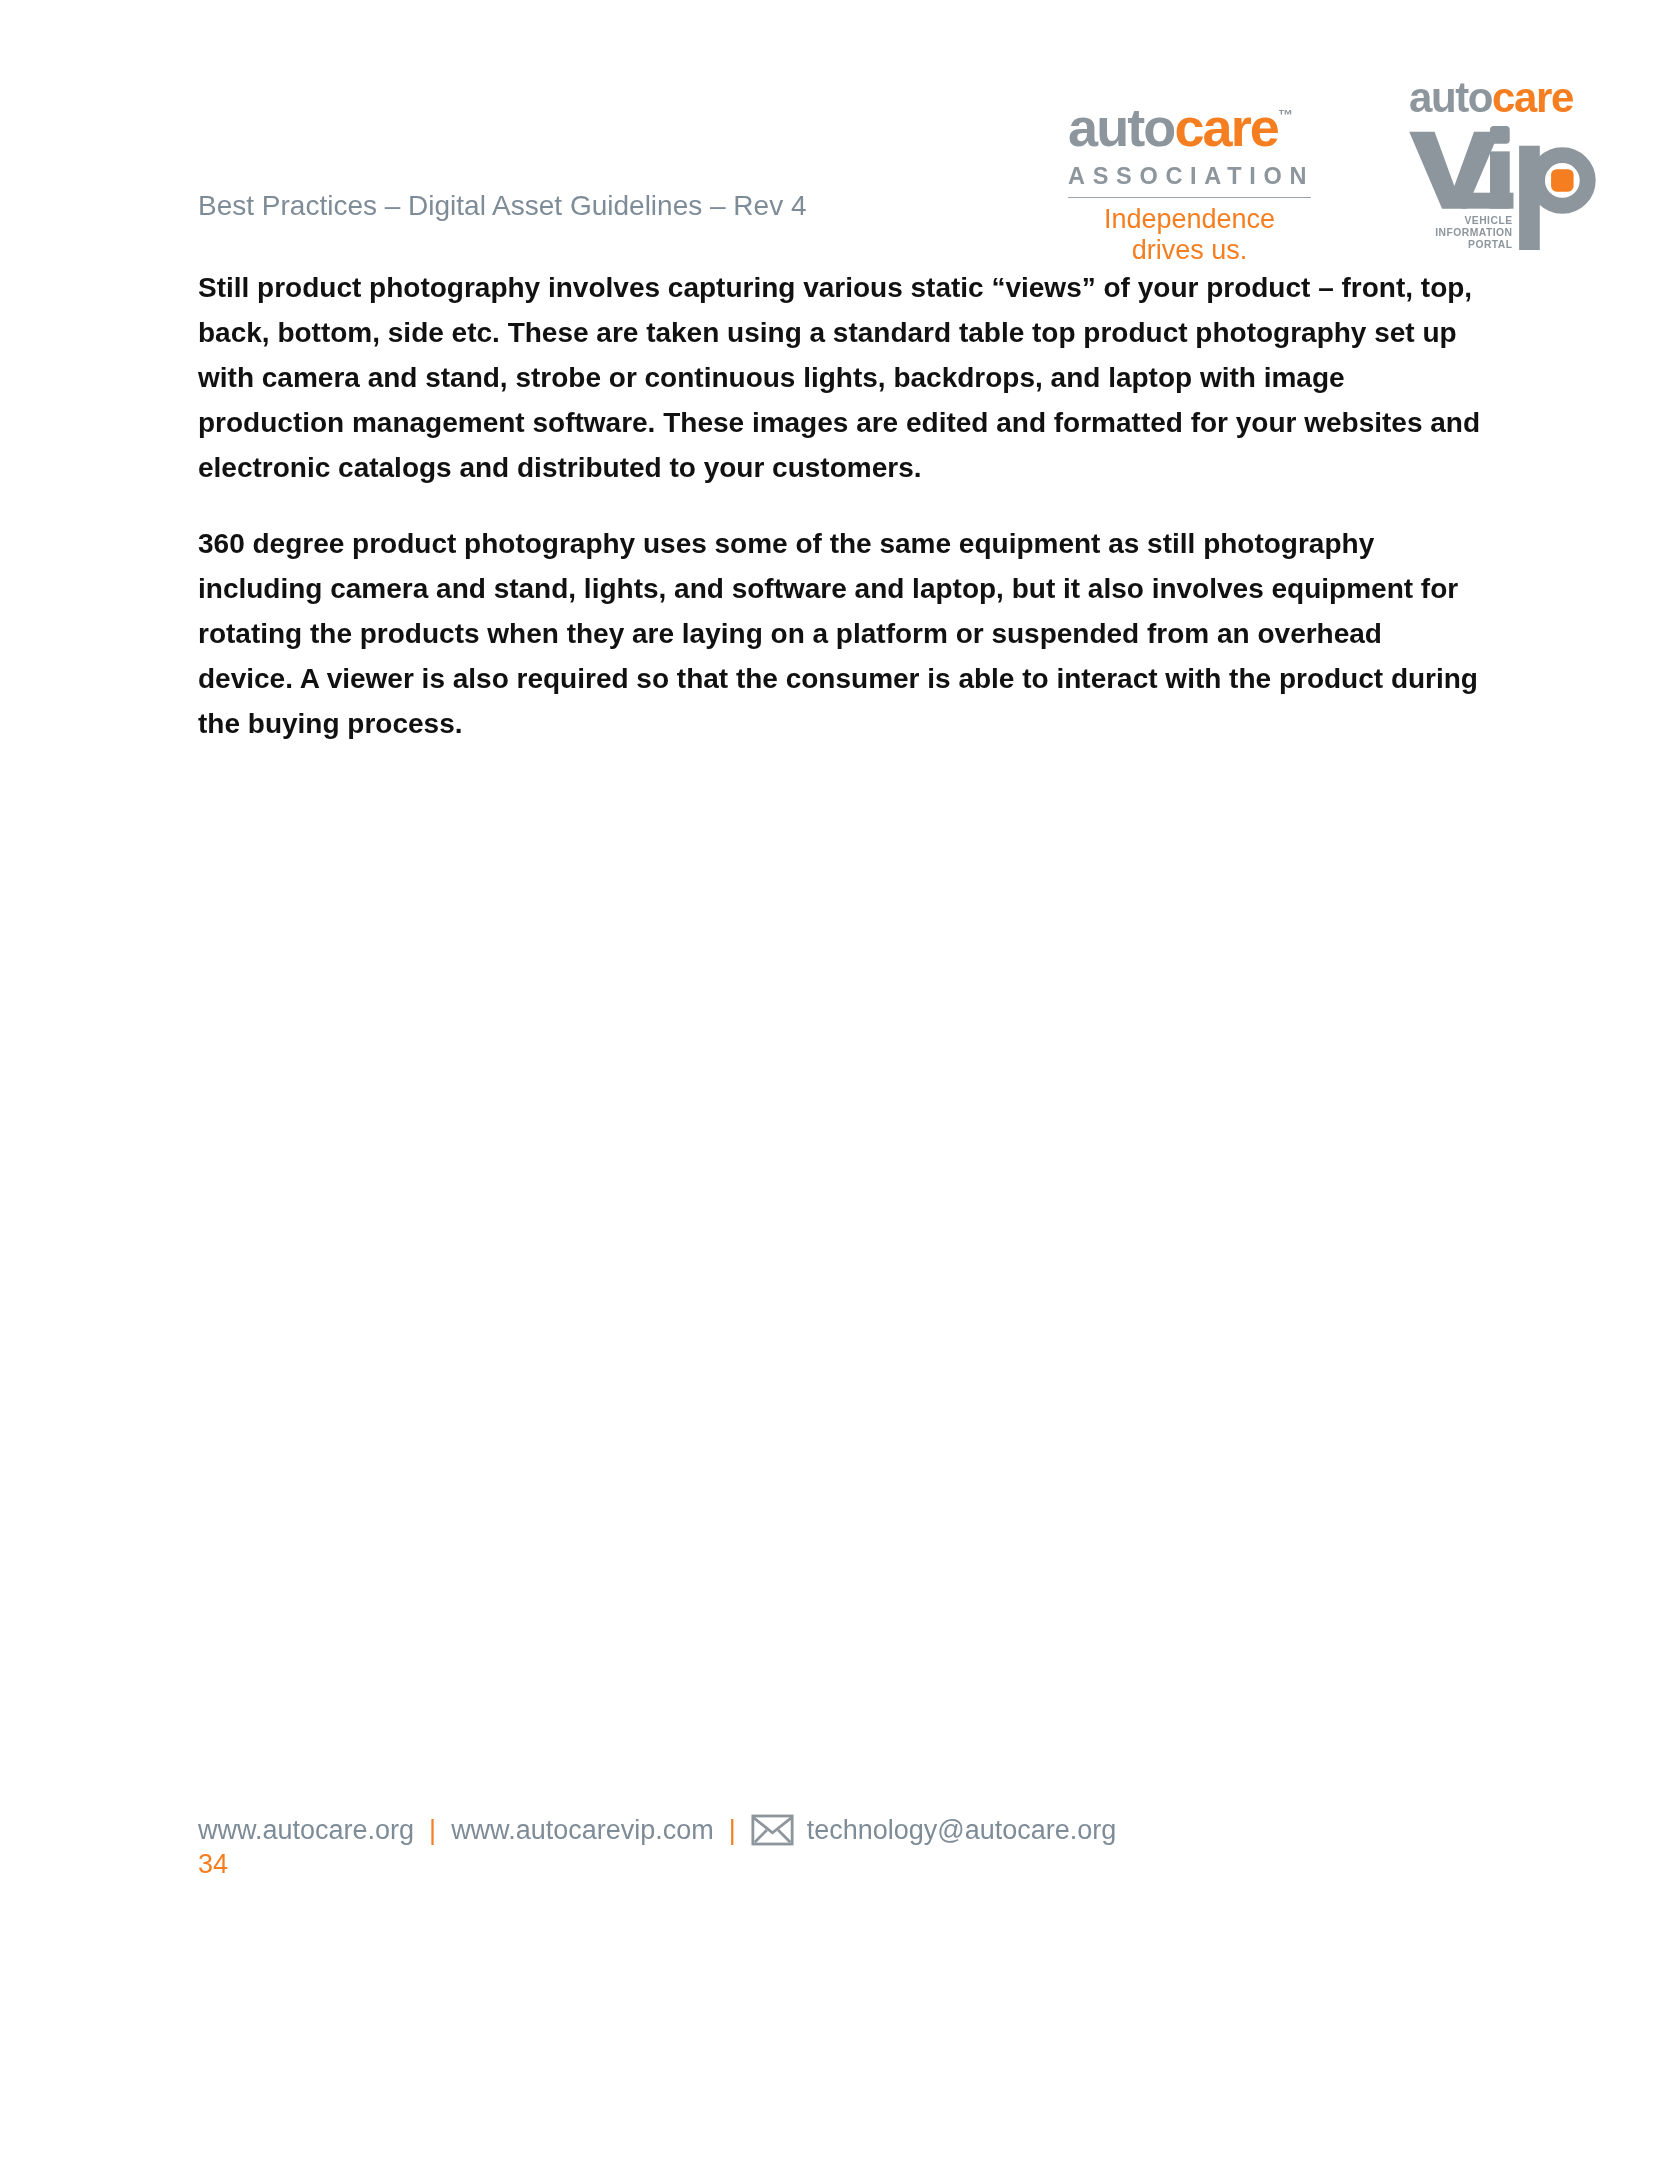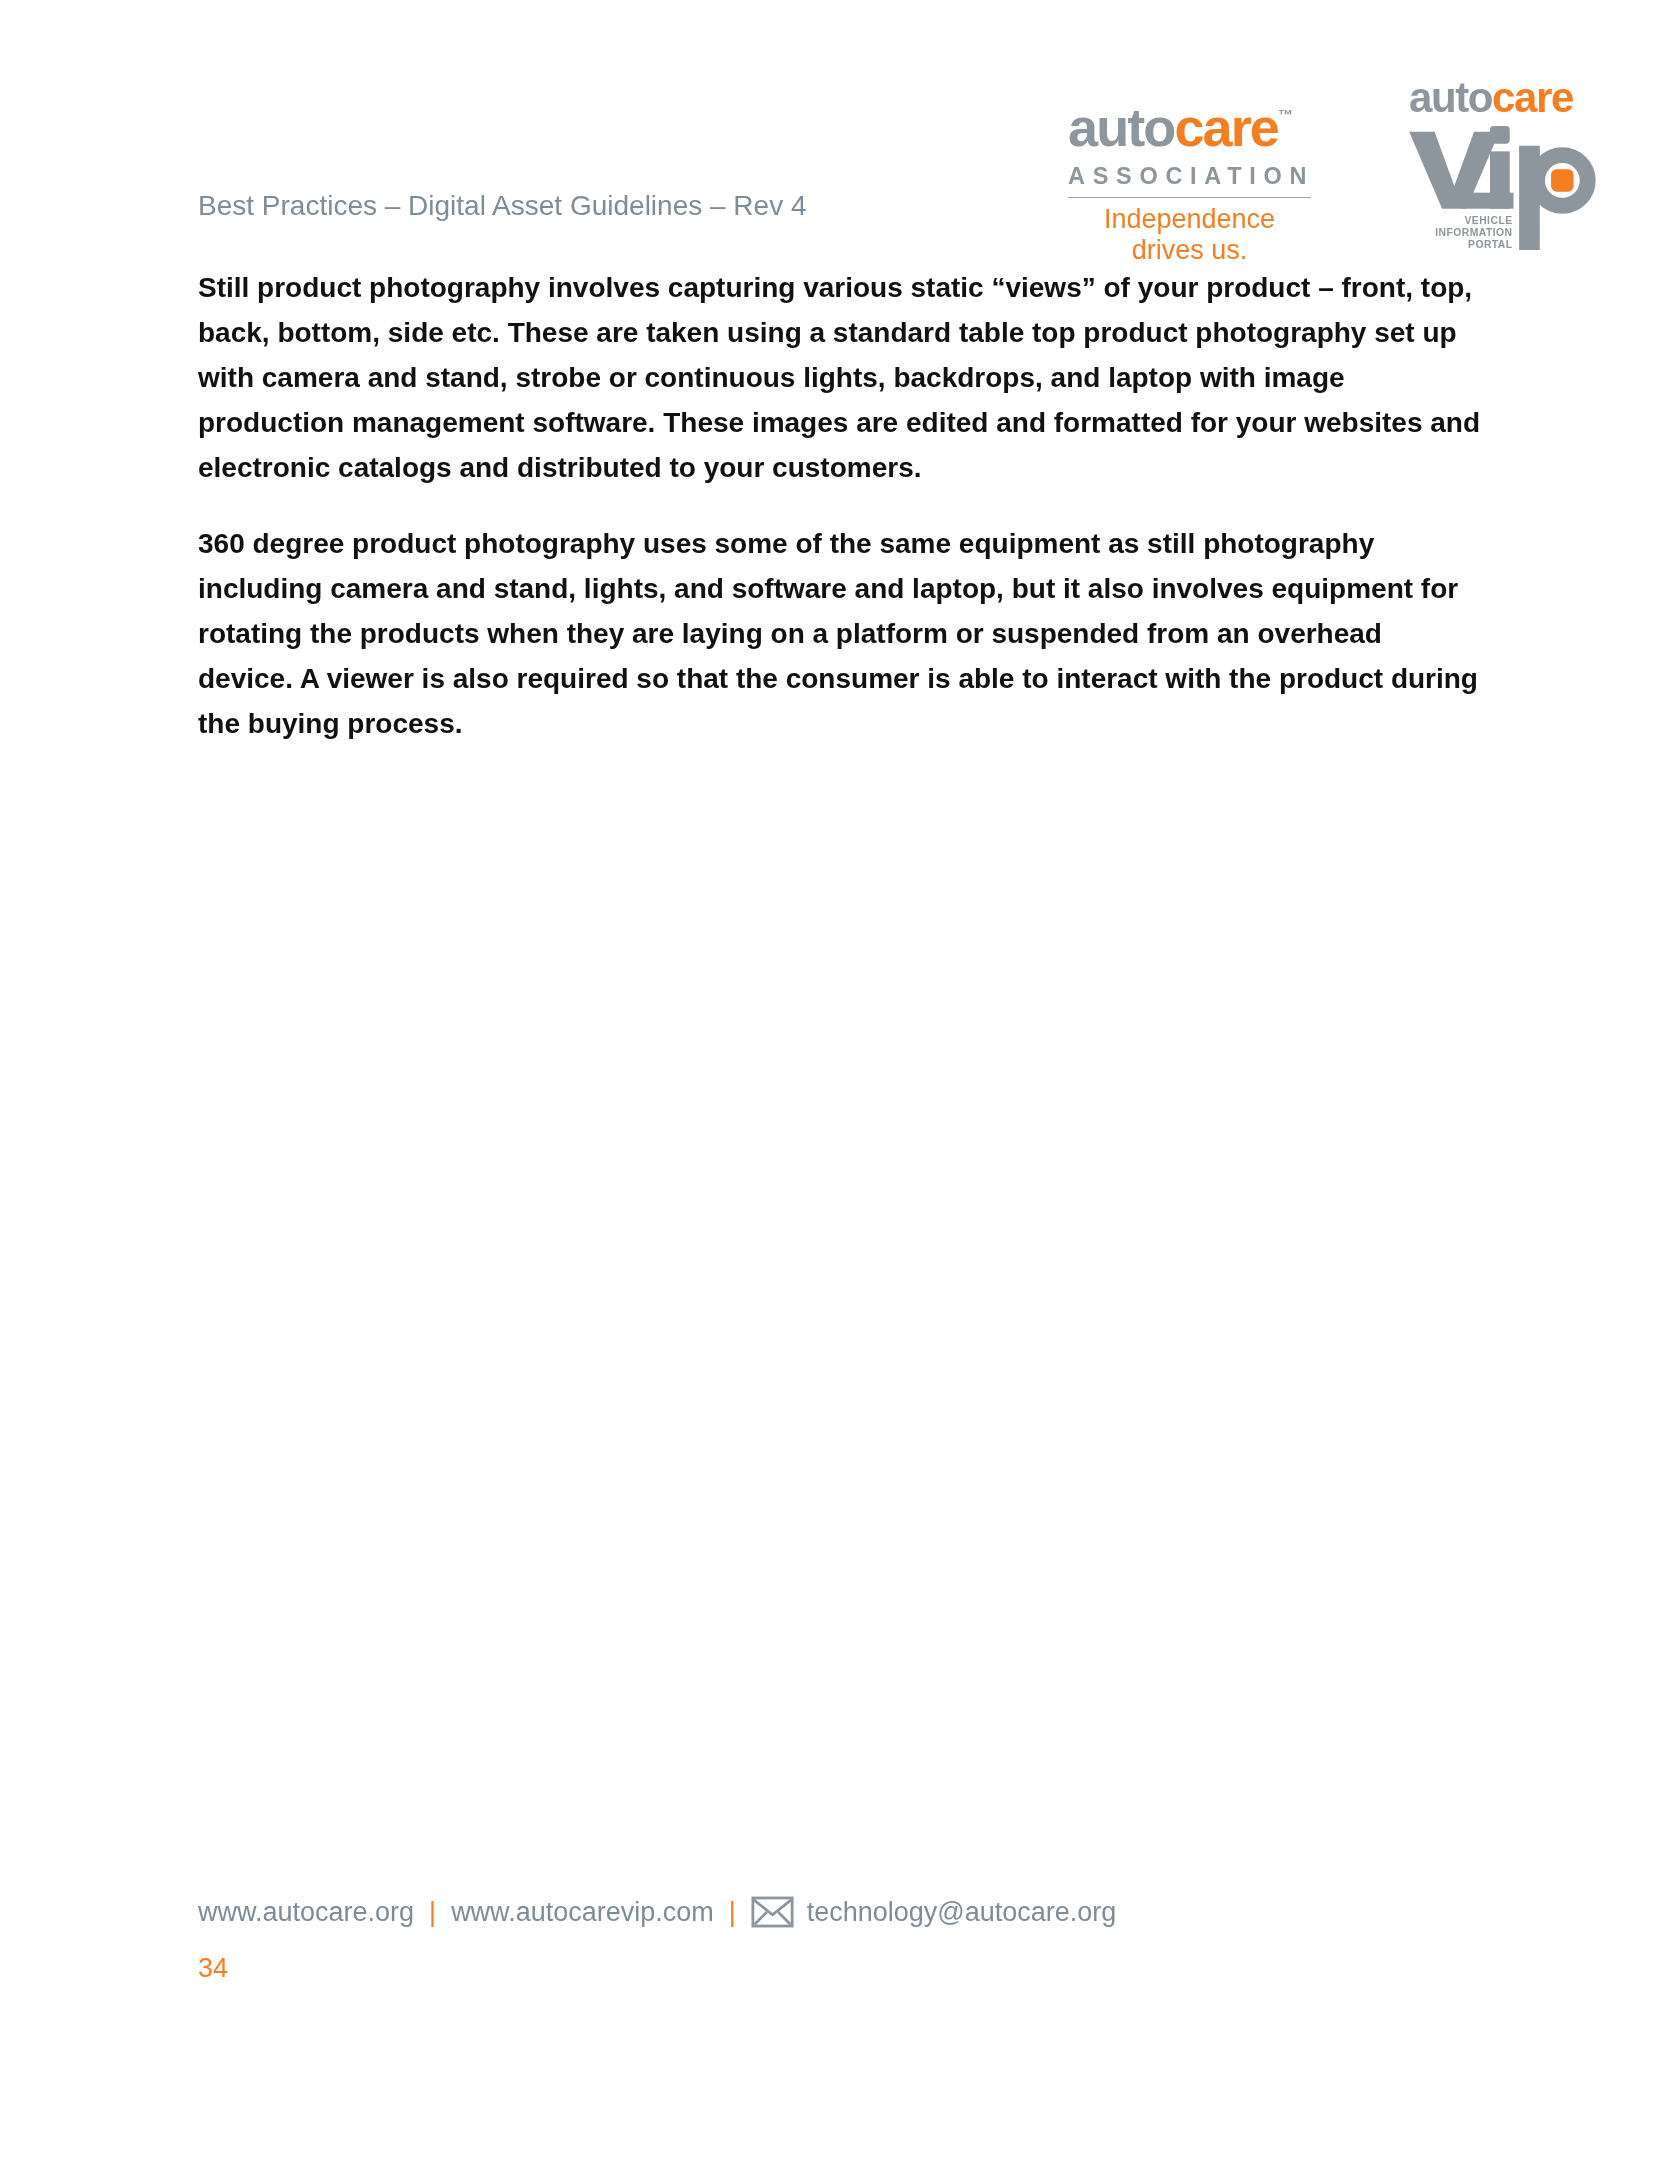--- a/index.html
+++ b/index.html
@@ -26,26 +26,26 @@
   .vip-word .orange{color:#F47E20;}
   .vip-mono{display:block;}
   .vip-caption{font-weight:bold;letter-spacing:0.5px;}
   
   .body-text{
     position:absolute;left:198px;top:250px;width:1284px;
     font-size:28px;line-height:45px;color:#111111;
   }
   .body-text p{margin:15px 0 31px 0;font-weight:bold;}
   
-  .footer{position:absolute;left:198px;top:1895px;font-size:27px;line-height:34px;color:#7E8C98;}
+  .footer{position:absolute;left:198px;top:1813px;font-size:27px;line-height:34px;color:#7E8C98;}
   .footer-row{display:flex;align-items:center;white-space:nowrap;}
   .footer a{color:#7E8C98;text-decoration:none;}
   .footer .sep{color:#F47E20;margin:0 15px;}
   .envelope{margin-right:13px;display:inline-block;}
-  .page-number{color:#F47E20;margin-top:22px;font-size:27px;}
+  .page-number{color:#F47E20;margin-top:0;font-size:27px;}
 </style>
 </head>
 <body>
 
 <div class="page">
 
   <div class="header-title">Best Practices – Digital Asset Guidelines – Rev 4</div>
 
   <div class="assoc-logo">
     <div class="assoc-word">

